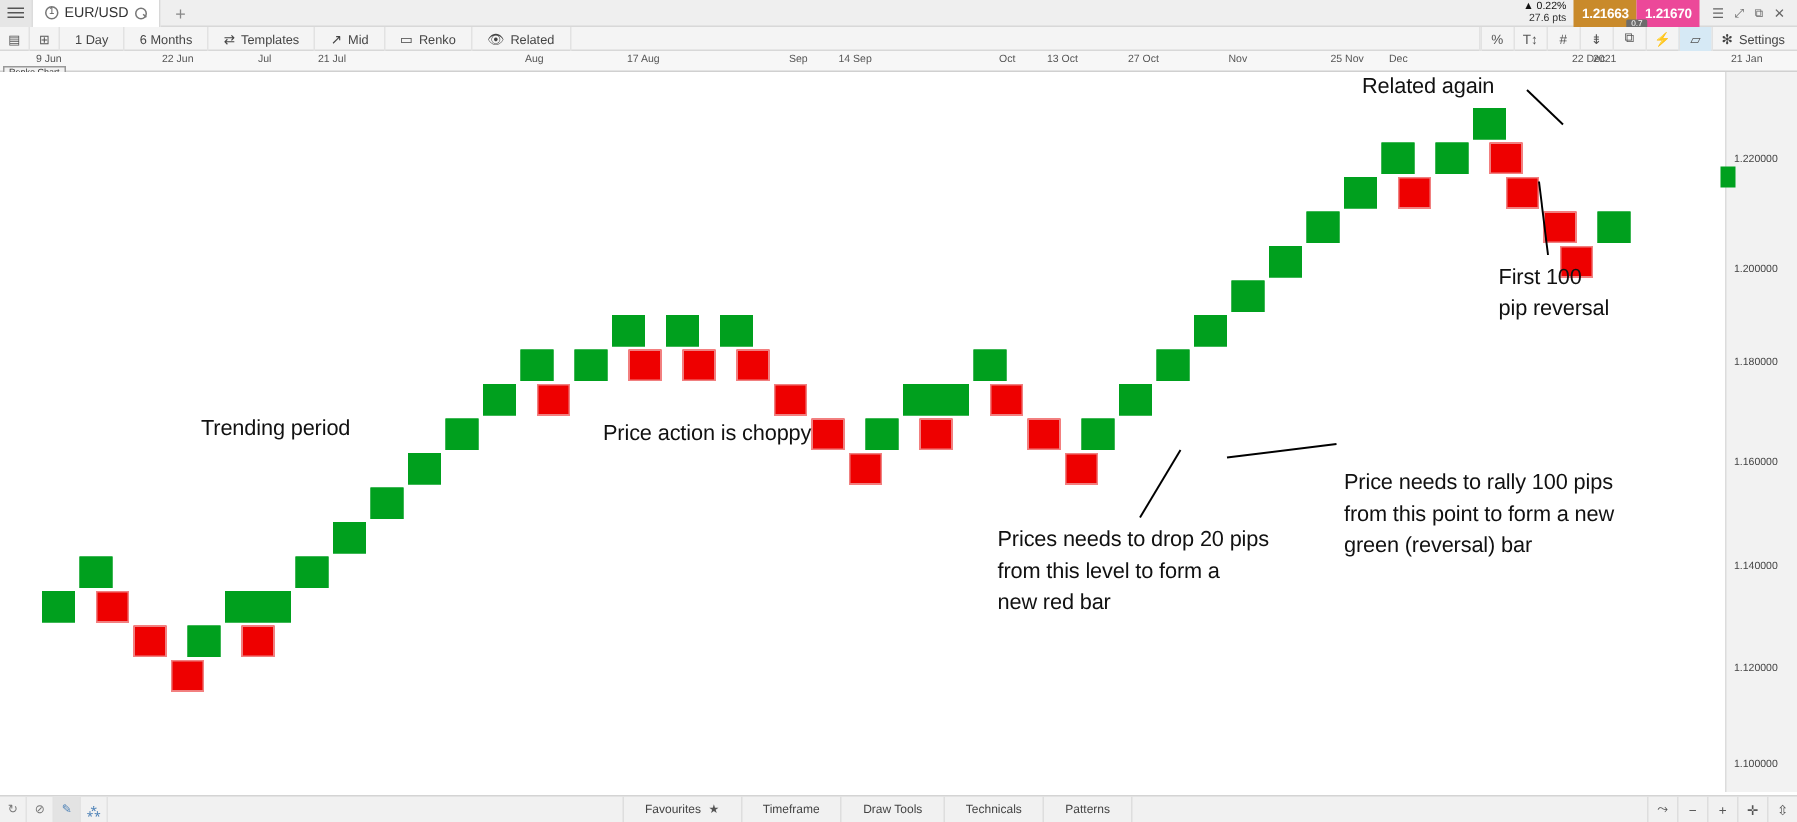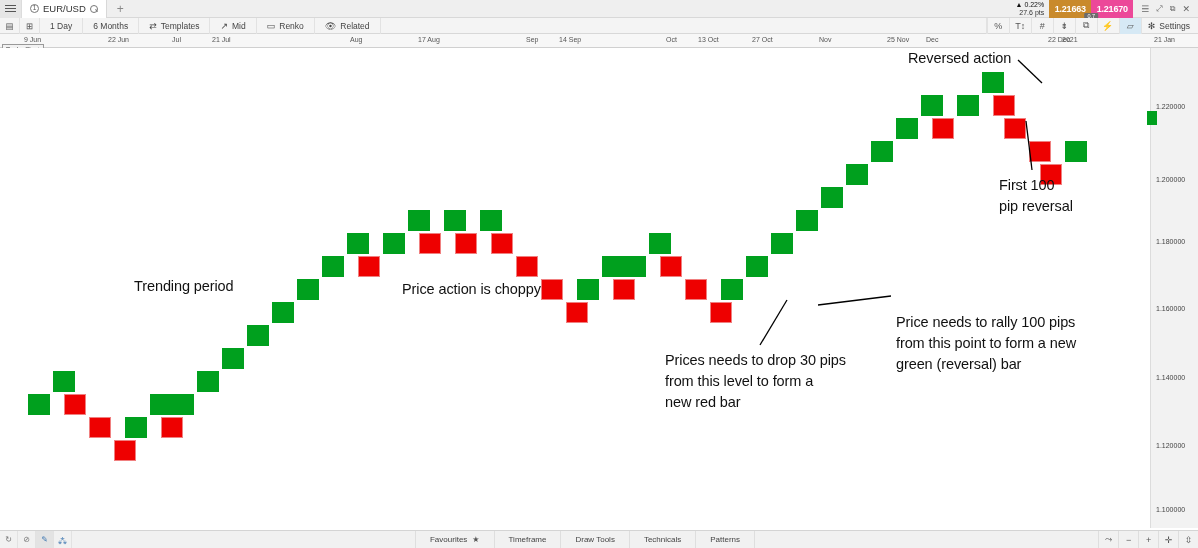--- a/index.html
+++ b/index.html
@@ -328,22 +328,22 @@
       <div class="bb-r">⤳</div>
       <div class="bb-r">−</div>
       <div class="bb-r">+</div>
       <div class="bb-r">✛</div>
       <div class="bb-r">⇳</div>
     </div>
   </div>
 
 <div class="ann" style="left: 134px; top: 276px;">Trending period</div>
     <div class="ann" style="left: 402px; top: 279px;">Price action is choppy</div>
-    <div class="ann" style="left: 665px; top: 350px;">Prices needs to drop 30 pips
+    <div class="ann" style="left: 665px; top: 350px;">Prices needs to drop 20 pips
 from this level to form a
 new red bar</div>
     <div class="ann" style="left: 896px; top: 288px; margin-top: 24px;">Price needs to rally 100 pips
 from this point to form a new
 green (reversal) bar</div>
-    <div class="ann" style="left: 908px; top: 48px;">Reversed action</div>
+    <div class="ann" style="left: 908px; top: 48px;">Related again</div>
     <div class="ann" style="left: 999px; top: 175px;">First 100
 pip reversal</div>
   </div>
 
 </body></html>

